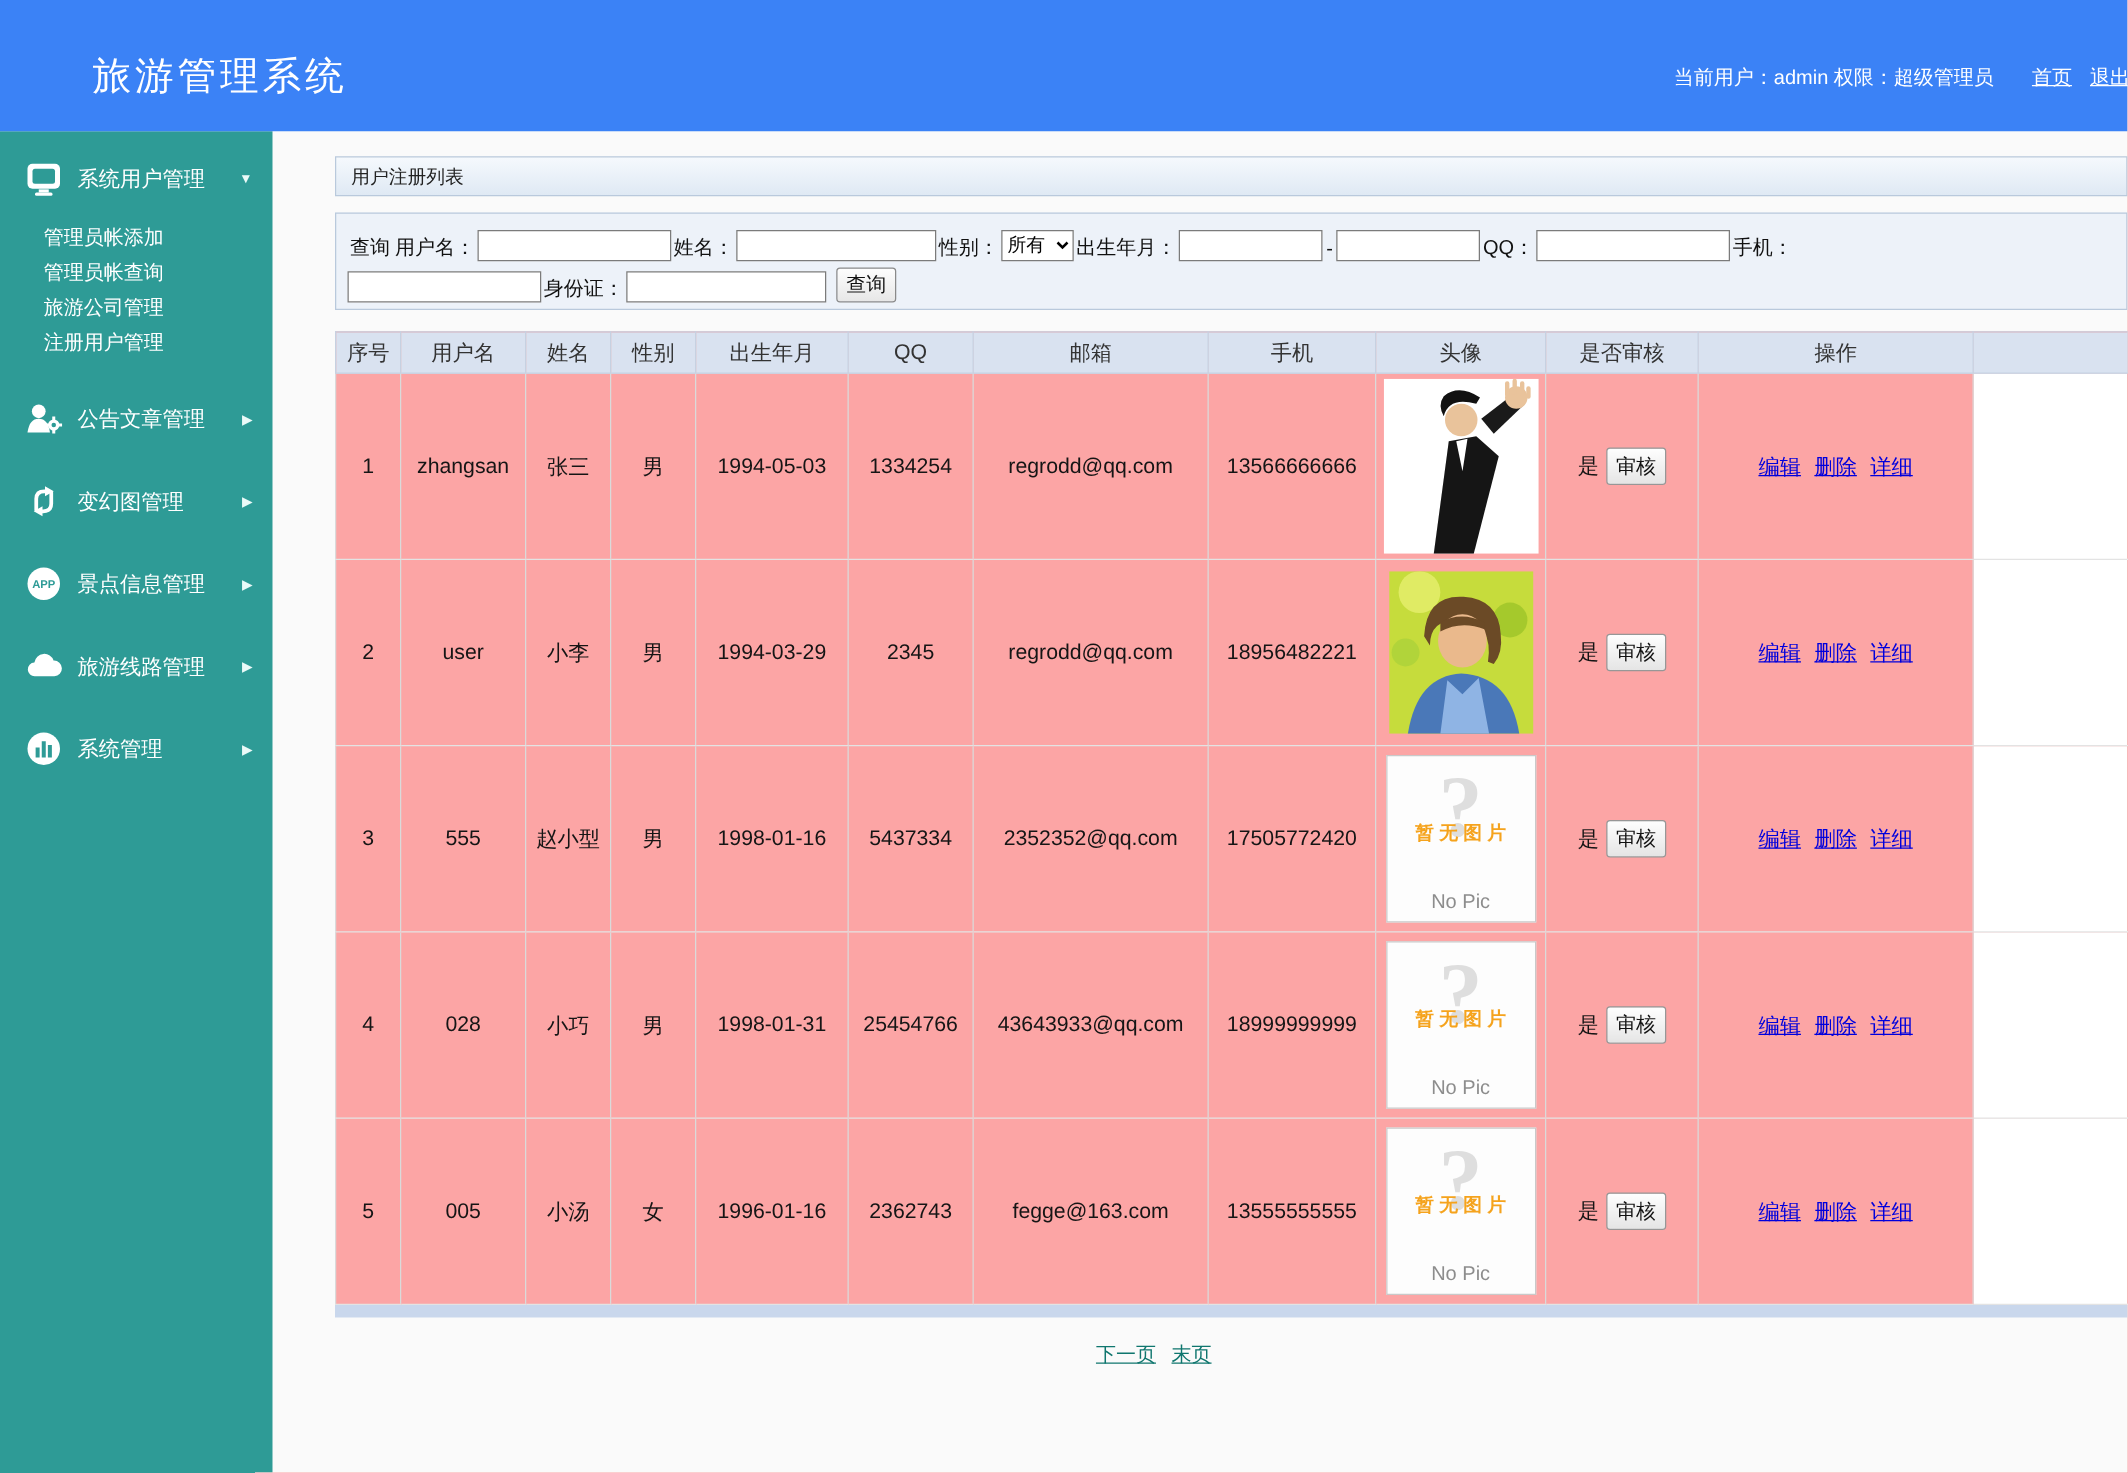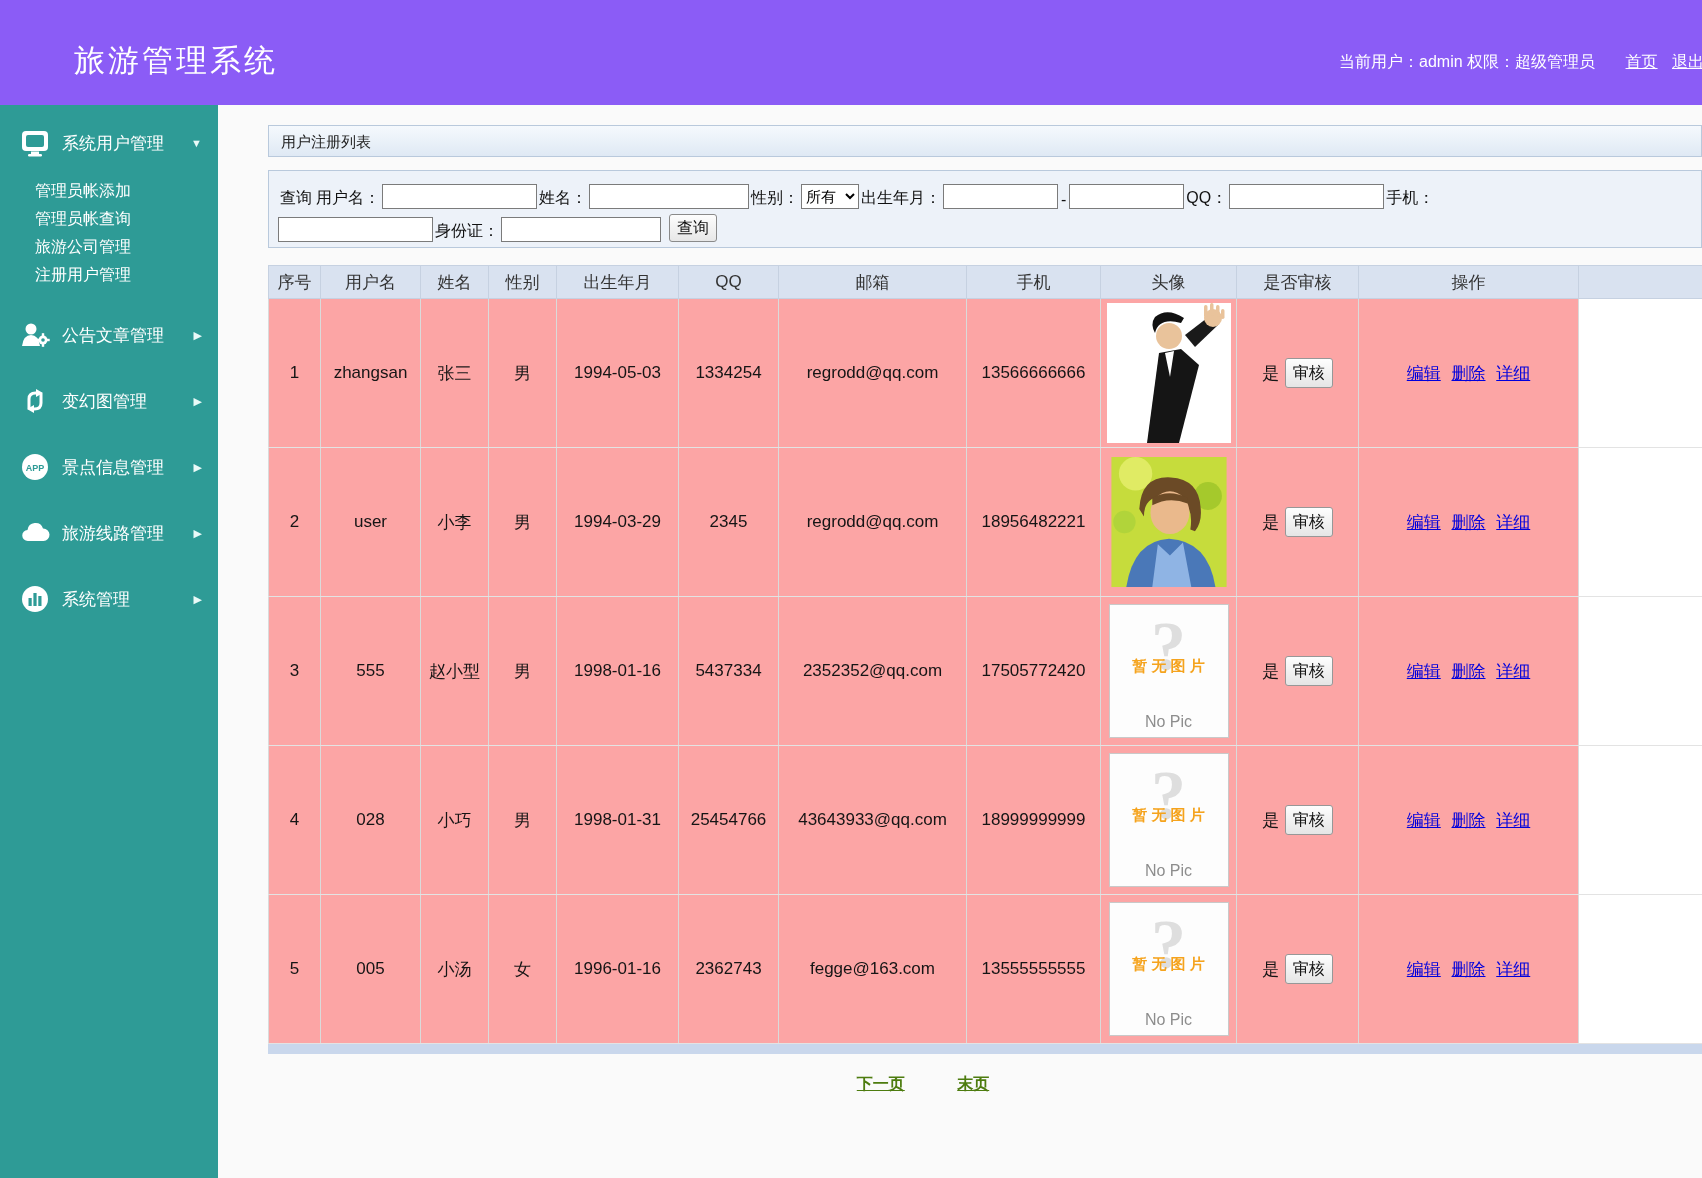--- a/index.html
+++ b/index.html
@@ -1,20 +1,20 @@
 <!DOCTYPE html>
 <html><head>
 <meta charset="utf-8">
 <style>
   * { margin:0; padding:0; box-sizing:border-box; }
   html,body { width:1702px; height:1178px; overflow:hidden; }
   body { font-family:"Liberation Sans","DejaVu Sans",sans-serif; background:#fafafa; }
 
   
-  .header { height:105px; background:#8b5cf6; position:relative; }
+  .header { height:105px; background:#3b82f6; position:relative; }
   .app-title { position:absolute; left:74px; top:40px; color:#fff; font-size:31px;
                font-family:"Liberation Serif","DejaVu Serif",serif; letter-spacing:3px; }
   .header-right { position:absolute; right:-12px; top:52px; color:#fff; font-size:16px; white-space:nowrap; }
   .header-right .uinfo { margin-right:26px; }
   .header-right a { color:#fff; text-decoration:underline; margin-right:10px; cursor:pointer;margin-top:36px; }
 
   
   .body-row { display:flex; height:1073px; }
   .sidebar { width:218px; flex-shrink:0; background:#2E9B96; padding-top:16px; }
   .main-wrap { flex:1; padding:20px 0 0 50px; }
@@ -74,21 +74,21 @@
   .no-pic .qmark { position:absolute; top:2px; left:0; width:100%; text-align:center;
             font-size:70px; font-weight:bold; color:#dedede; font-family:"Liberation Serif",serif; }
   .no-pic .cn { position:absolute; top:52px; left:0; width:100%; text-align:center;
             color:#f5a31d; font-weight:bold; font-size:15px; }
   .no-pic .en { position:absolute; bottom:6px; left:0; width:100%; text-align:center;
             color:#8d8d8d; font-size:16px; }
 
   .table-bottom-strip { height:10px; background:#c9d7ec; width:1434px; }
 
   .pagination { width:1310px; text-align:center; margin-top:20px; font-size:16px; }
-  .pagination a { color:#4d7c0f; text-decoration:underline; margin:0 24px; cursor:pointer;font-weight:bold; }
+  .pagination a { color:#0f766e; text-decoration:underline; margin:0 4px; cursor:pointer; }
 </style>
 </head>
 <body>
 
 <div class="header">
   <div class="app-title">旅游管理系统</div>
   <div class="header-right">
     <span class="uinfo">当前用户：admin 权限：超级管理员</span>
     <a>首页</a>
     <a>退出</a>

